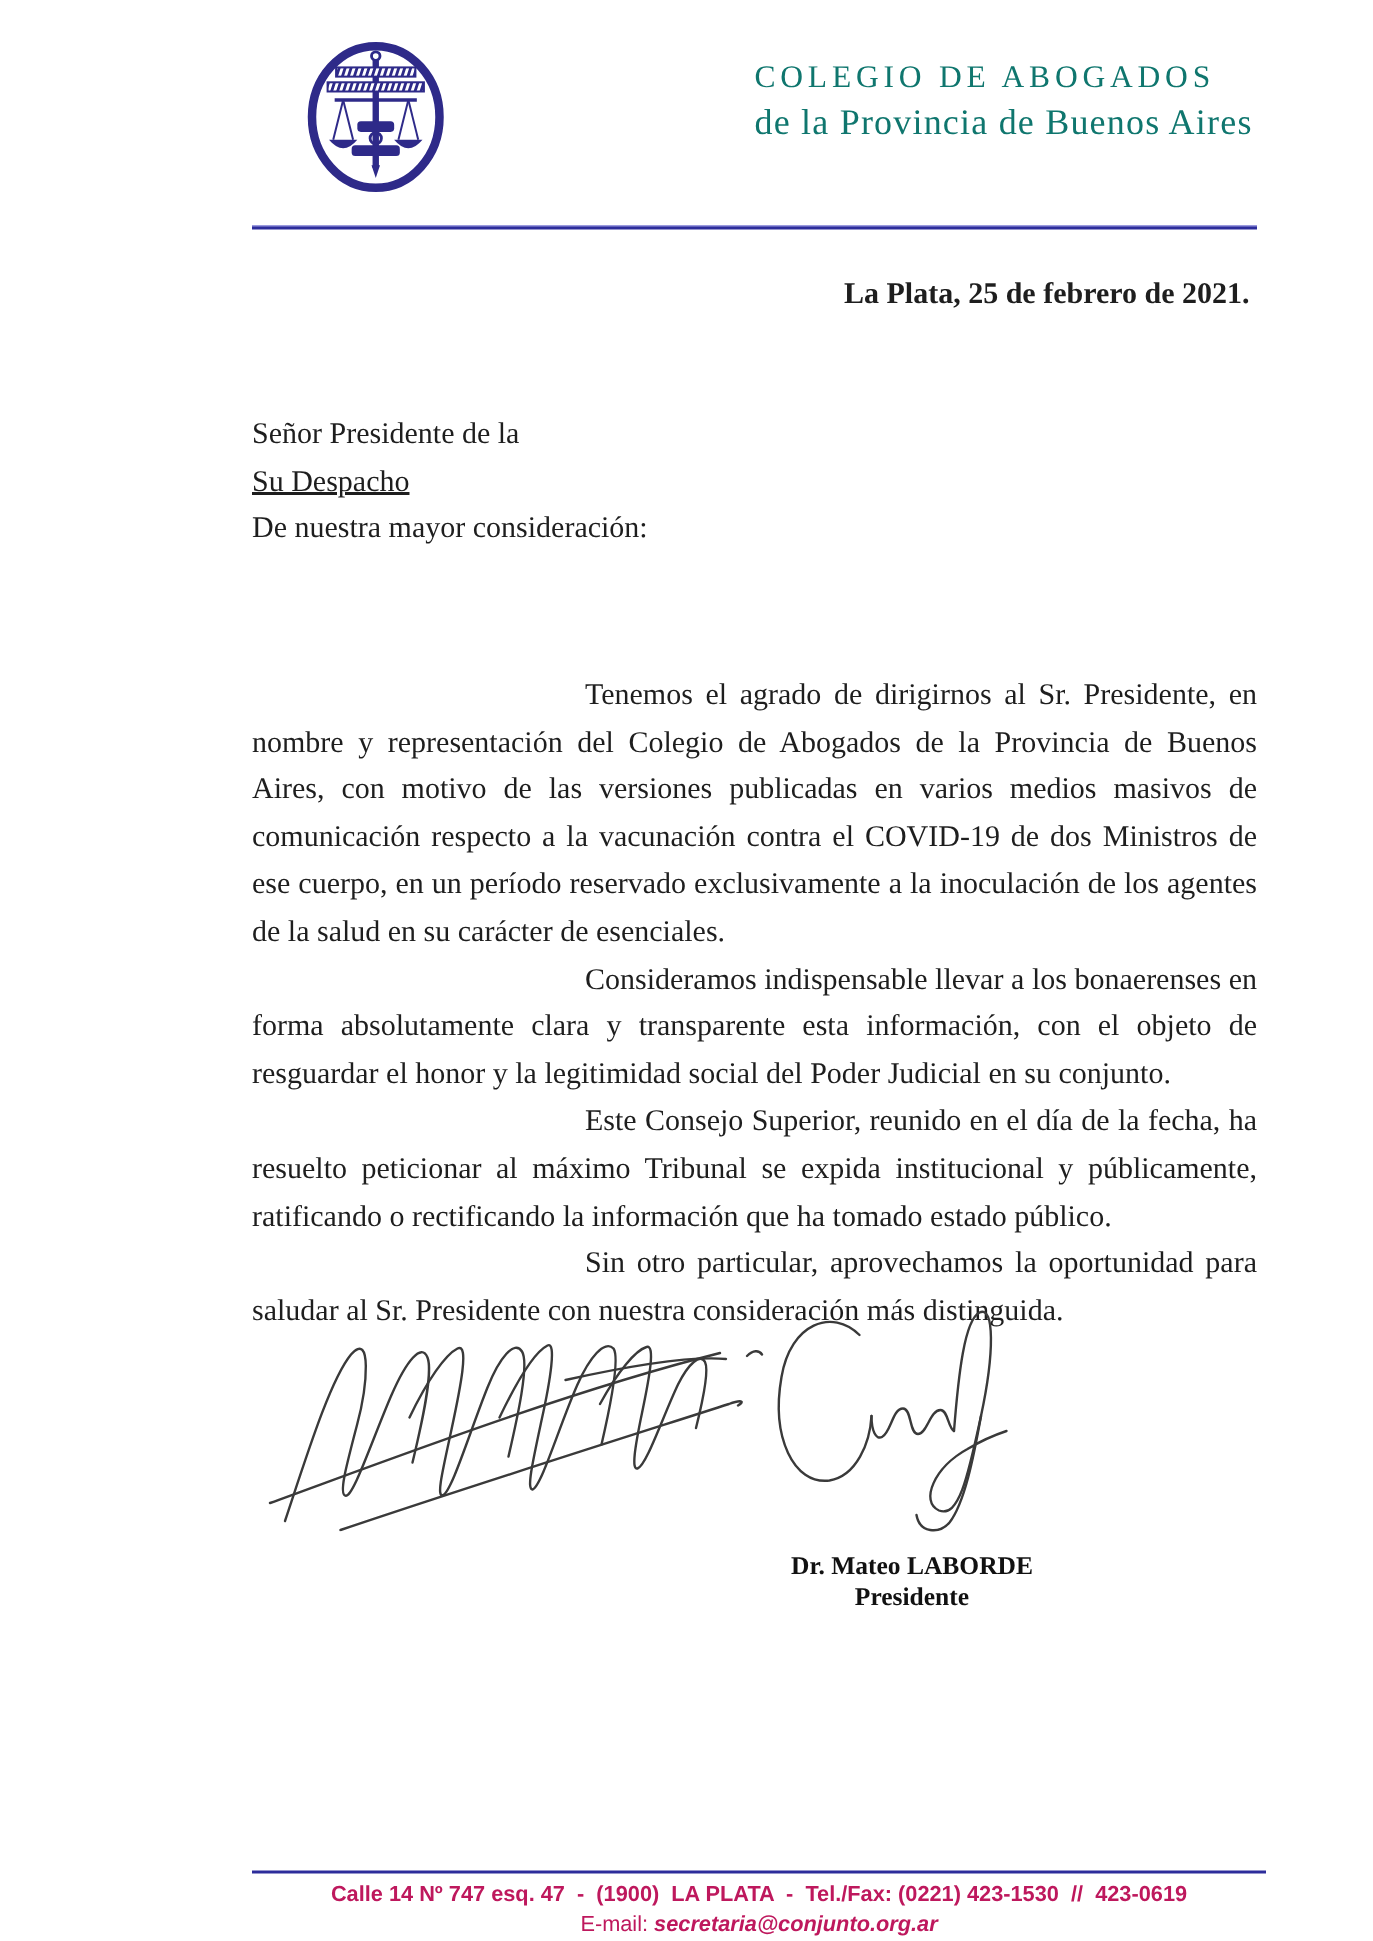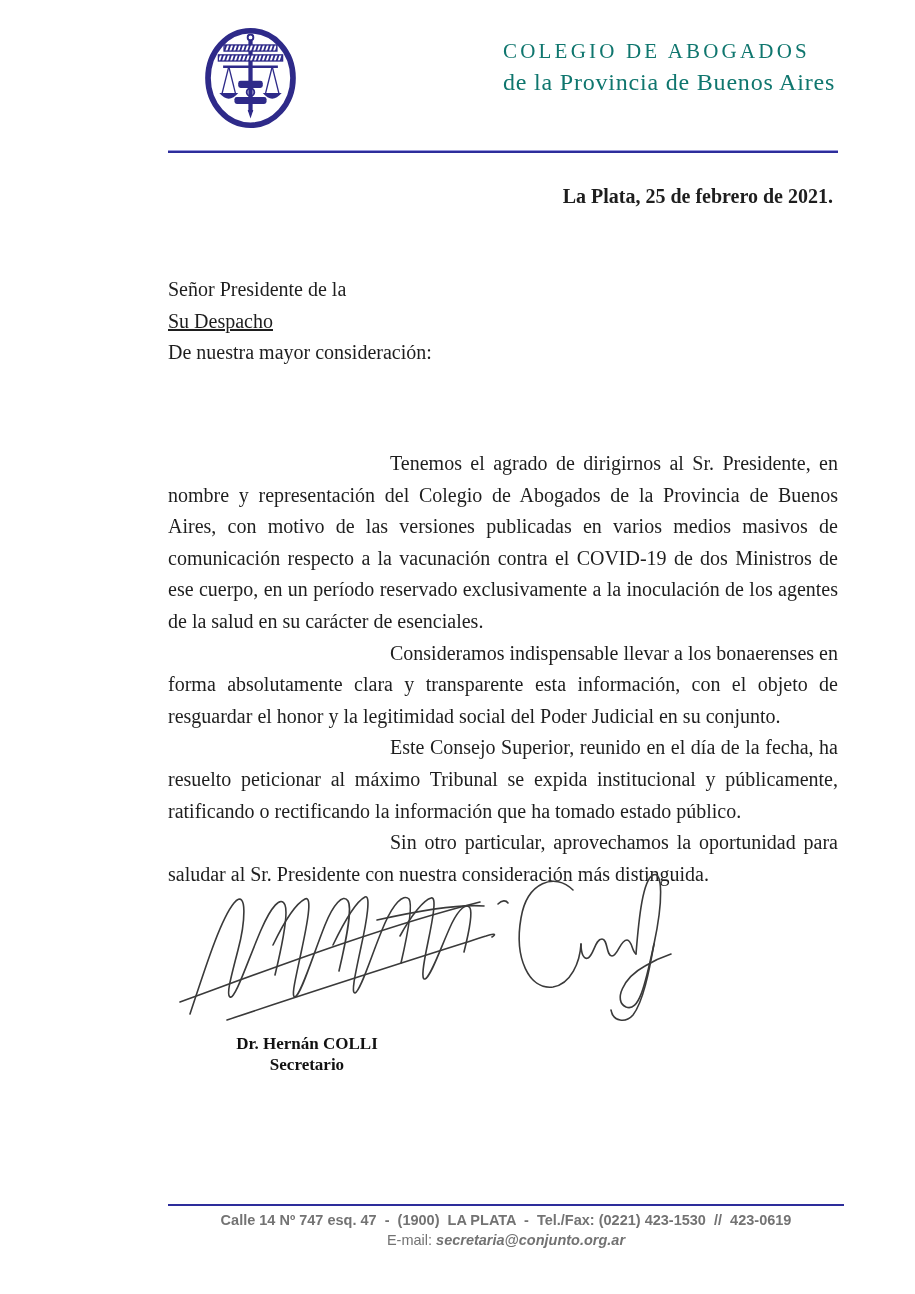--- a/index.html
+++ b/index.html
@@ -117,25 +117,25 @@
     line-height: 21px;
     color: #111111;
   }
   .sig-block-left  { left: 182px; }
   .sig-block-right { left: 483px; }
 
   
   .footer {
     position: absolute;
     left: 168px;
-    top: 1204px;
+    top: 1247px;
     width: 676px;
     text-align: center;
     font-family: "Liberation Sans", sans-serif;
-    color: #737373;
+    color: #be185d;
   }
   .footer-rule {
     border: none;
     border-top: 2px solid #2d2d9b;
     margin: 0 0 6px 0;
   }
   .footer-address {
     font-size: 14.5px;
     font-weight: bold;
     white-space: pre;
@@ -224,23 +224,23 @@
   <div class="sig-right-svg">
     <svg viewBox="0 0 190 168" width="190" height="168" fill="none" stroke="#3a3a3a" stroke-width="1.6" stroke-linecap="round">
       <path d="M80 30 C62 12 34 22 28 58 C21 98 36 130 60 127 C78 124 87 102 88 84"></path>
       <path d="M88 84 C88 94 91 100 95 98 C101 95 102 79 109 79 C115 79 113 96 119 96 C125 96 127 80 134 80 C139 80 139 92 143 94"></path>
       <path d="M143 94 C146 56 150 20 160 15 C170 10 170 42 161 84 C152 126 146 152 133 147 C120 141 130 118 152 106 C162 100 172 96 178 94"></path>
       <path d="M161 84 C156 112 150 142 140 155 C133 163 120 162 118 150"></path>
       <path d="M5 44 C9 40 13 40 15 43"></path>
     </svg>
   </div>
 
-  <div class="sig-block sig-block-left">
-    <div>Dr. Hernán COLLI</div>
-    <div>Secretario</div>
+  <div class="sig-block sig-block-right">
+    <div>Dr. Mateo LABORDE</div>
+    <div>Presidente</div>
   </div>
 
   <div class="footer">
     <hr class="footer-rule">
     <div class="footer-address">Calle 14 Nº 747 esq. 47  -  (1900)  LA PLATA  -  Tel./Fax: (0221) 423-1530  //  423-0619</div>
     <div class="footer-email"><span>E-mail: </span><span class="email-addr">secretaria@conjunto.org.ar</span></div>
   </div>
 
 </div>
 

